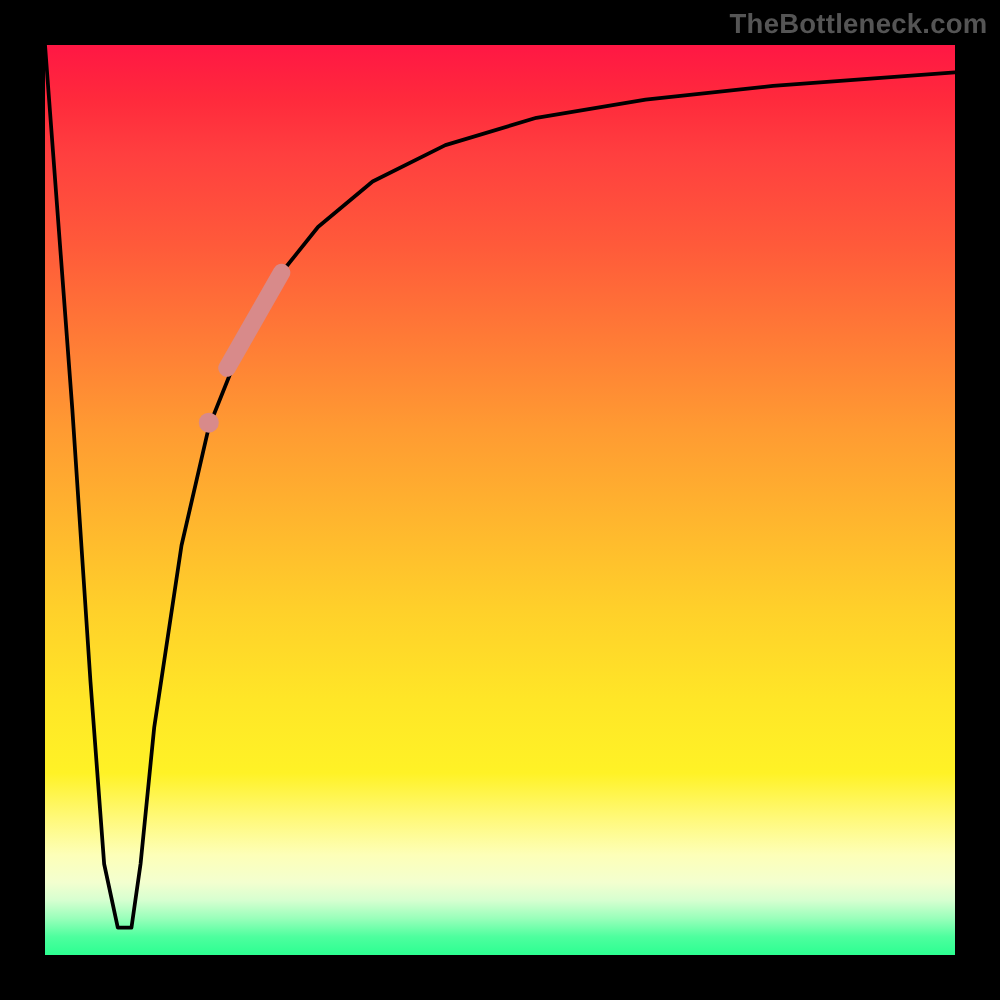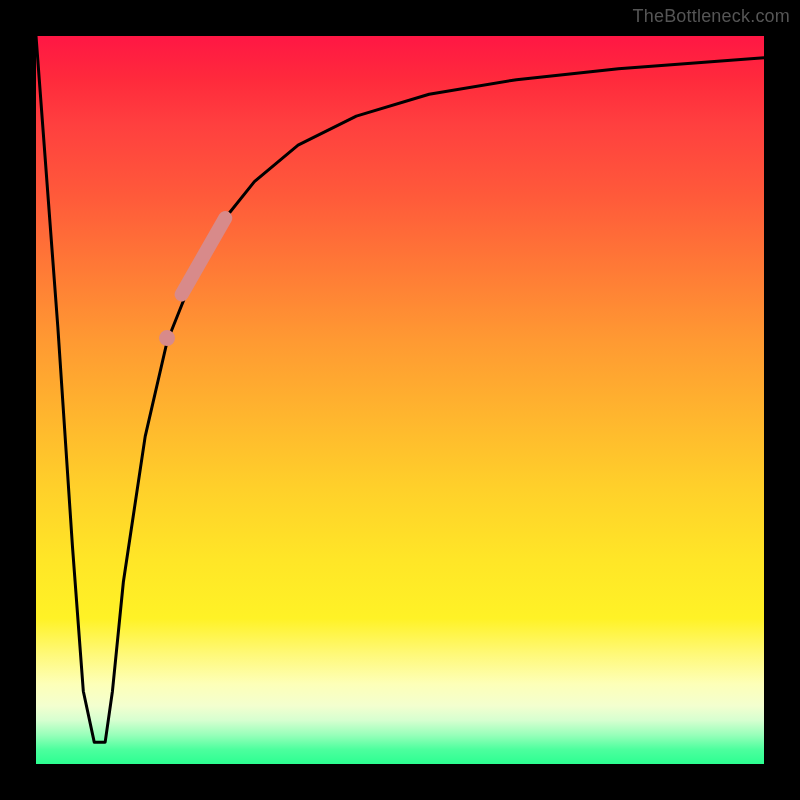--- a/index.html
+++ b/index.html
@@ -15,22 +15,22 @@
     position: relative;
     width: 800px;
     height: 800px;
     background: #000000;
   }
   .watermark {
     position: absolute;
     top: 6px;
     right: 10px;
     color: #555555;
-    font-size: 18px;
-    font-weight: 400;
+    font-size: 22px;
+    font-weight: 700;
     letter-spacing: 0.2px;
     user-select: none;
   }
   .plot-area {
     position: absolute;
     left: 36px;
     top: 36px;
     width: 728px;
     height: 728px;
     overflow: hidden;

